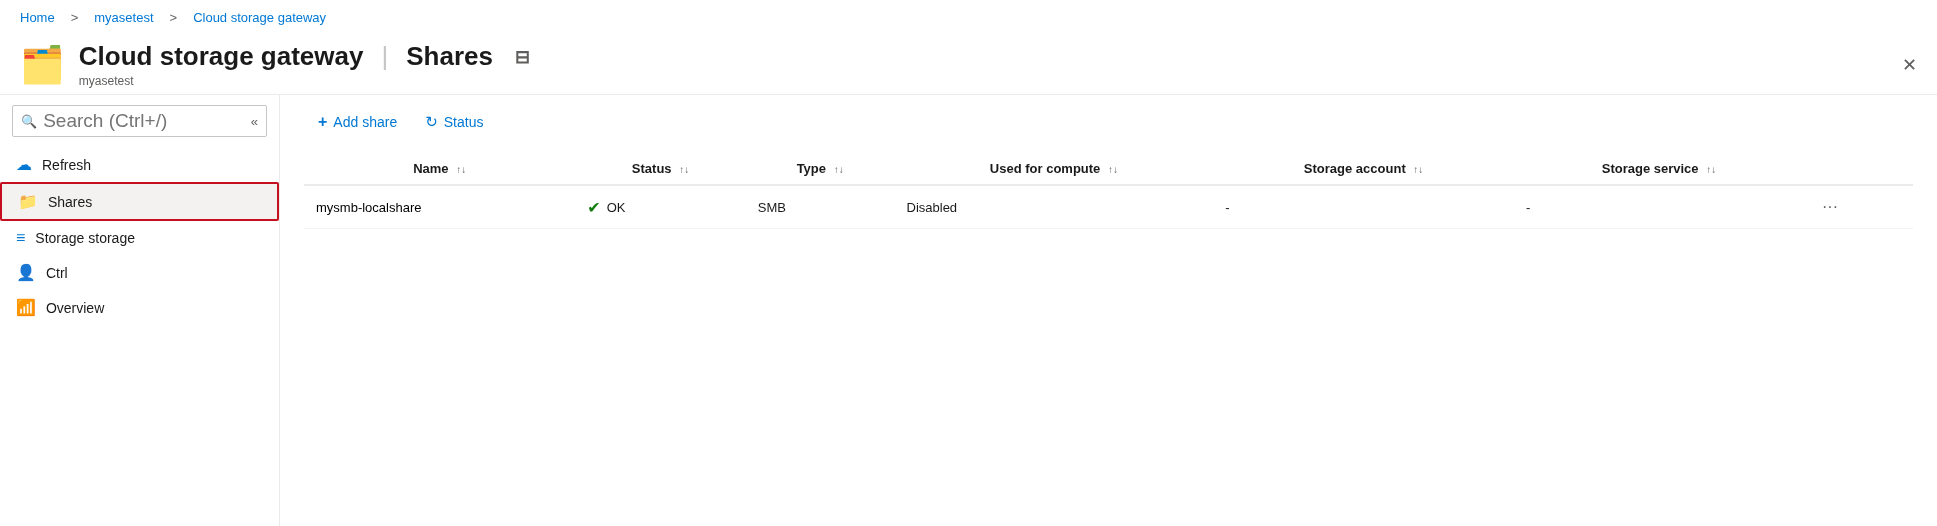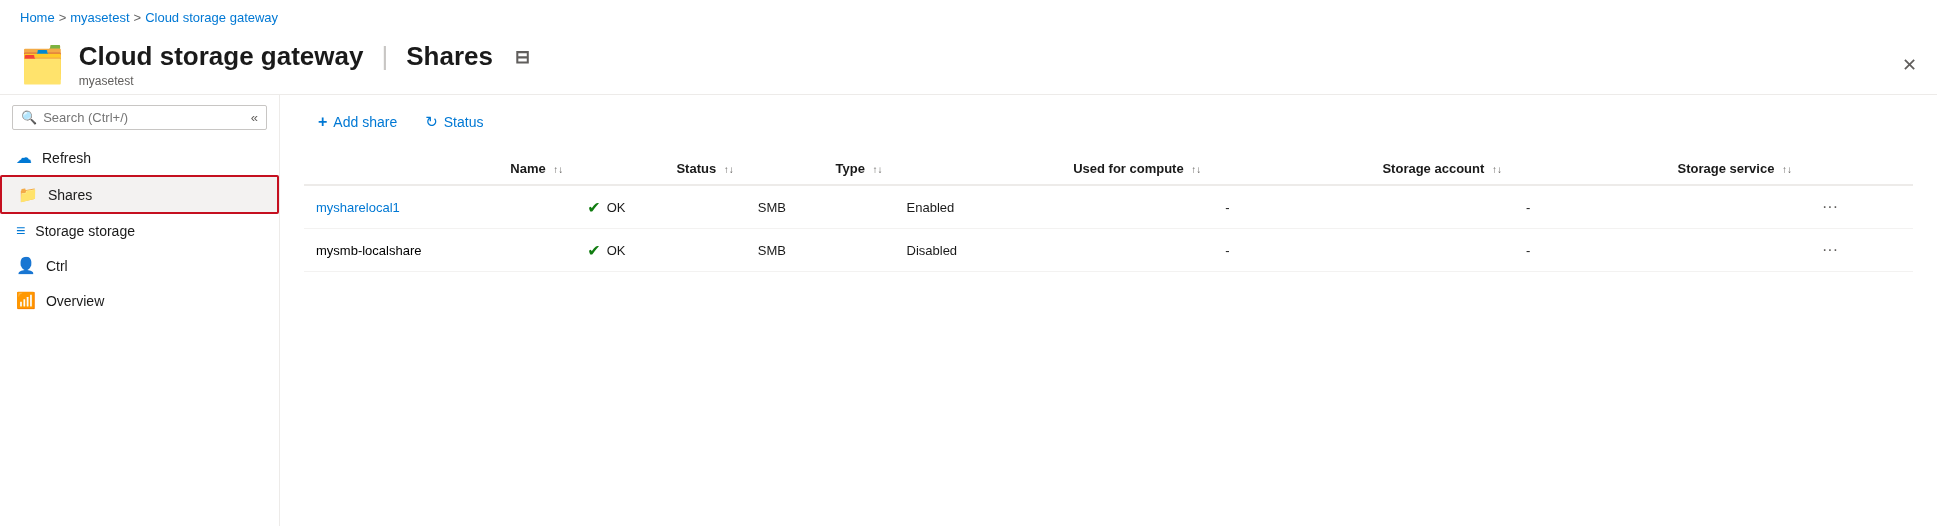--- a/index.html
+++ b/index.html
@@ -1,62 +1,62 @@
 <!DOCTYPE html>
 <html><head>
   <meta charset="utf-8">
   <style>
     * { box-sizing: border-box; margin: 0; padding: 0; }
     body { font-family: 'Segoe UI', Arial, sans-serif; font-size: 14px; color: #1a1a1a; background: #fff; }
 
     .page { width: 1937px; height: 526px; background: #fff; display: flex; flex-direction: column; }
 
     
-    .breadcrumb { display: flex; align-items: center; padding: 10px 20px; font-size: 13px; gap: 4px; color: #0078d4; }
+    .breadcrumb { display: flex; align-items: center; padding: 10px 20px; font-size: 13px; gap: 16px; color: #0078d4; }
     .breadcrumb span.sep { color: #666; }
     .breadcrumb a { color: #0078d4; text-decoration: none; }
     .breadcrumb .current { color: #0078d4; }
 
     
     .header { display: flex; align-items: center; padding: 6px 20px 6px 20px; border-bottom: 1px solid #edebe9; }
     .header-icon { font-size: 36px; margin-right: 14px; }
     .header-title-group { display: flex; flex-direction: column; }
     .header-title { font-size: 26px; font-weight: 600; color: #1a1a1a; display: flex; align-items: center; gap: 10px; }
     .header-subtitle { font-size: 12px; color: #605e5c; margin-top: 2px; }
     .header-print { font-size: 18px; color: #605e5c; cursor: pointer; margin-left: 12px; }
     .header-close { margin-left: auto; font-size: 18px; color: #605e5c; cursor: pointer; }
     .divider-vert { color: #c8c6c4; font-weight: 300; font-size: 26px; margin: 0 8px; }
 
     
     .body { display: flex; flex: 1; overflow: hidden; }
 
     
     .sidebar { width: 280px; border-right: 1px solid #edebe9; display: flex; flex-direction: column; padding: 10px 0; background: #fff; flex-shrink: 0; }
     .search-box { margin: 0 12px 10px 12px; display: flex; align-items: center; border: 1px solid #c8c6c4; border-radius: 2px; padding: 4px 8px; gap: 6px; }
-    .search-box input { border: none; outline: none; font-size: 13px; color: #605e5c; width: 180px; background: transparent; }
+    .search-box input { border: none; outline: none; font-size: 19px; color: #605e5c; width: 180px; background: transparent; }
     .search-icon-sym { color: #605e5c; font-size: 13px; }
     .collapse-btn { margin-left: auto; color: #605e5c; cursor: pointer; font-size: 13px; }
 
     .nav-item { display: flex; align-items: center; padding: 8px 16px; gap: 10px; cursor: pointer; font-size: 14px; color: #1a1a1a; }
     .nav-item.active { background: #f3f2f1; border: 2px solid #c50f1f; border-radius: 2px; }
     .nav-icon { font-size: 16px; }
     .nav-icon-cloud { color: #0078d4; }
     .nav-icon-folder { color: #f2a93b; }
     .nav-icon-storage { color: #0078d4; }
     .nav-icon-user { color: #605e5c; }
     .nav-icon-wifi { color: #0078d4; }
 
     
     .main { flex: 1; padding: 12px 24px; overflow: auto; }
     .toolbar { display: flex; align-items: center; gap: 0; margin-bottom: 16px; }
     .toolbar-btn { display: flex; align-items: center; gap: 6px; padding: 6px 14px; border: none; background: transparent; color: #0078d4; font-size: 14px; cursor: pointer; font-family: inherit; }
 
     
     .table { width: 100%; border-collapse: collapse; }
-    .table th { text-align: right; padding: 8px 12px; font-weight: 600; font-size: 13px; color: #1a1a1a; border-bottom: 2px solid #edebe9; white-space: nowrap; }
+    .table th { text-align: center; padding: 8px 12px; font-weight: 600; font-size: 13px; color: #1a1a1a; border-bottom: 2px solid #edebe9; white-space: nowrap; }
     .table td { padding: 10px 12px; font-size: 13px; color: #1a1a1a; border-bottom: 1px solid #f3f2f1; }
     .sort-icon { font-size: 10px; color: #605e5c; margin-left: 4px; }
     .status-ok { display: flex; align-items: center; gap: 6px; }
     .check-circle { color: #107c10; font-size: 16px; }
     .more-btn { background: none; border: none; cursor: pointer; font-size: 16px; color: #605e5c; padding: 2px 6px; }
     .dash { color: #605e5c; }
   </style>
 </head>
 <body>
 
@@ -146,34 +146,20 @@
             <th>
               Storage account <span class="sort-icon">↑↓</span>
             </th>
             <th>
               Storage service <span class="sort-icon">↑↓</span>
             </th>
             <th></th>
           </tr>
         </thead>
         <tbody id="table-body">
-        <tr>
-              <td style="color: rgb(0, 120, 212); cursor: pointer;">mysharelocal1</td>
-              <td>
-                <span class="status-ok">
-                  <span class="check-circle">✔</span>
-                  <span>OK</span>
-                </span>
-              </td>
-              <td>SMB</td>
-              <td>Enabled</td>
-              <td class="dash">-</td>
-              <td class="dash">-</td>
-              <td><button class="more-btn">···</button></td>
-            </tr>
             <tr>
               <td style="color: #000000; cursor: pointer;">mysmb-localshare</td>
               <td>
                 <span class="status-ok">
                   <span class="check-circle">✔</span>
                   <span>OK</span>
                 </span>
               </td>
               <td>SMB</td>
               <td>Disabled</td>

